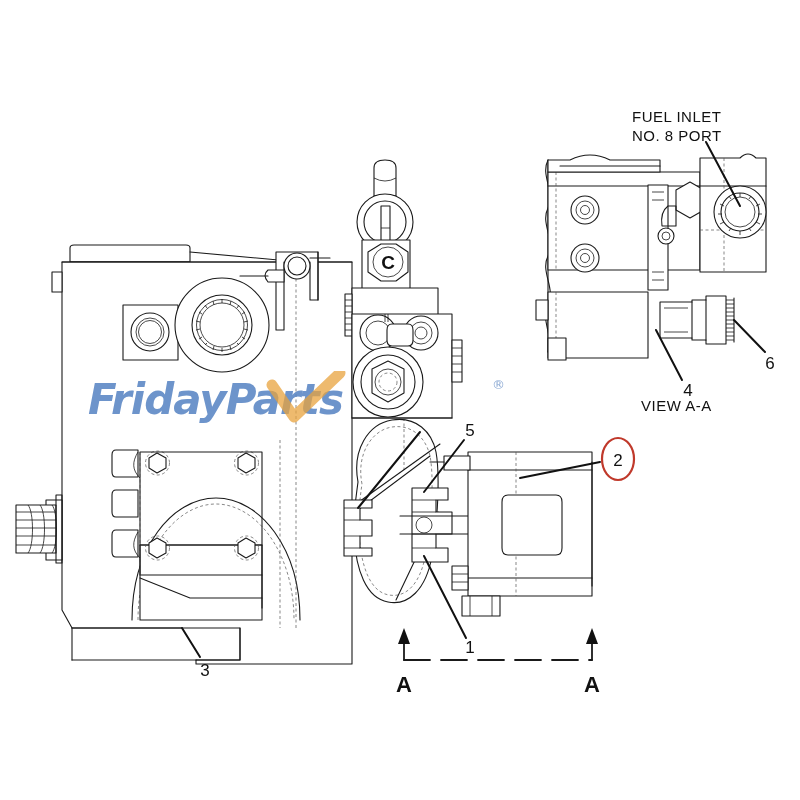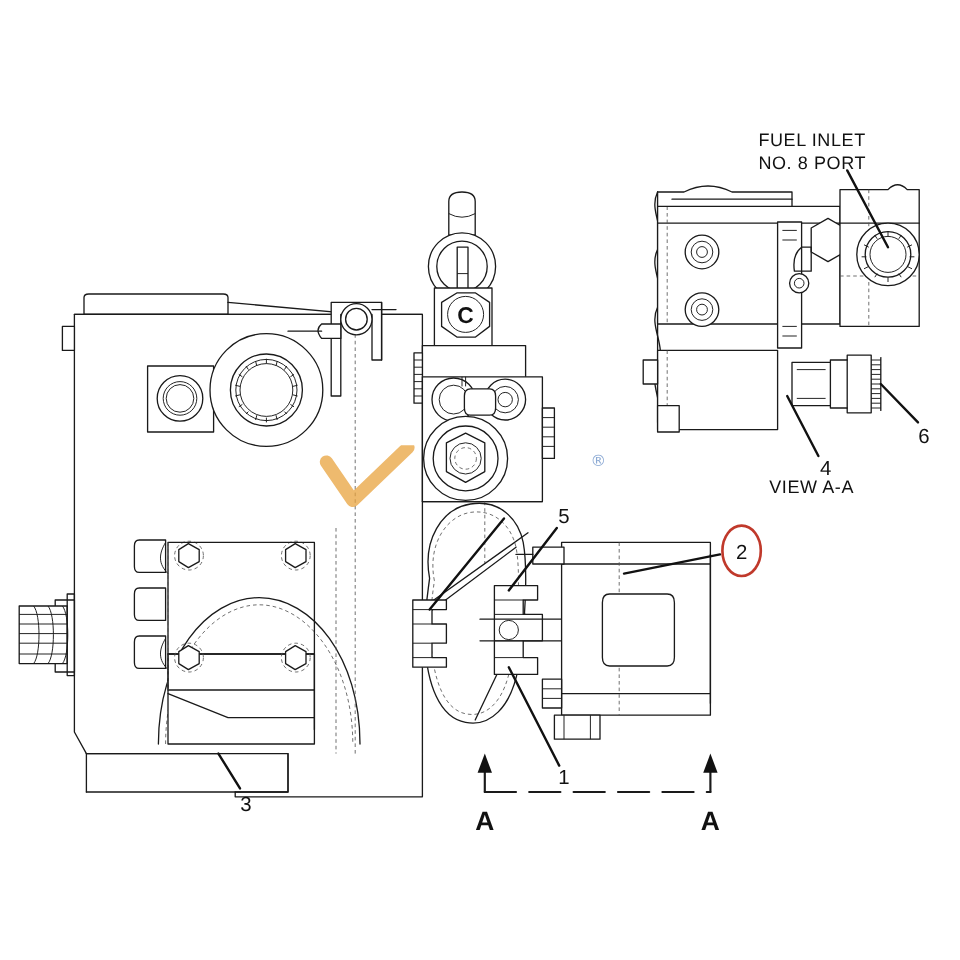--- a/index.html
+++ b/index.html
@@ -368,19 +368,20 @@
     <text class="num" x="770" y="369" text-anchor="middle">6</text>
 
     <text class="lbl" x="632" y="122">FUEL INLET</text>
     <text class="lbl" x="632" y="141">NO. 8 PORT</text>
     <text class="lbl" x="641" y="411">VIEW A-A</text>
     <text class="secA" x="404" y="692" text-anchor="middle">A</text>
     <text class="secA" x="592" y="692" text-anchor="middle">A</text>
   </svg>
 
   <div class="wm">
+    <span class="wm-text">FridayParts</span>
     <span class="wm-reg">®</span>
     <svg class="wm-check" viewBox="0 0 90 56">
       <path d="M14,14 L36,46 L82,2" fill="none" stroke="#e8a33d" stroke-width="11" stroke-linecap="round" stroke-linejoin="round" opacity="0.75"></path>
     </svg>
   </div>
 
 </div>
 
 </body></html>

